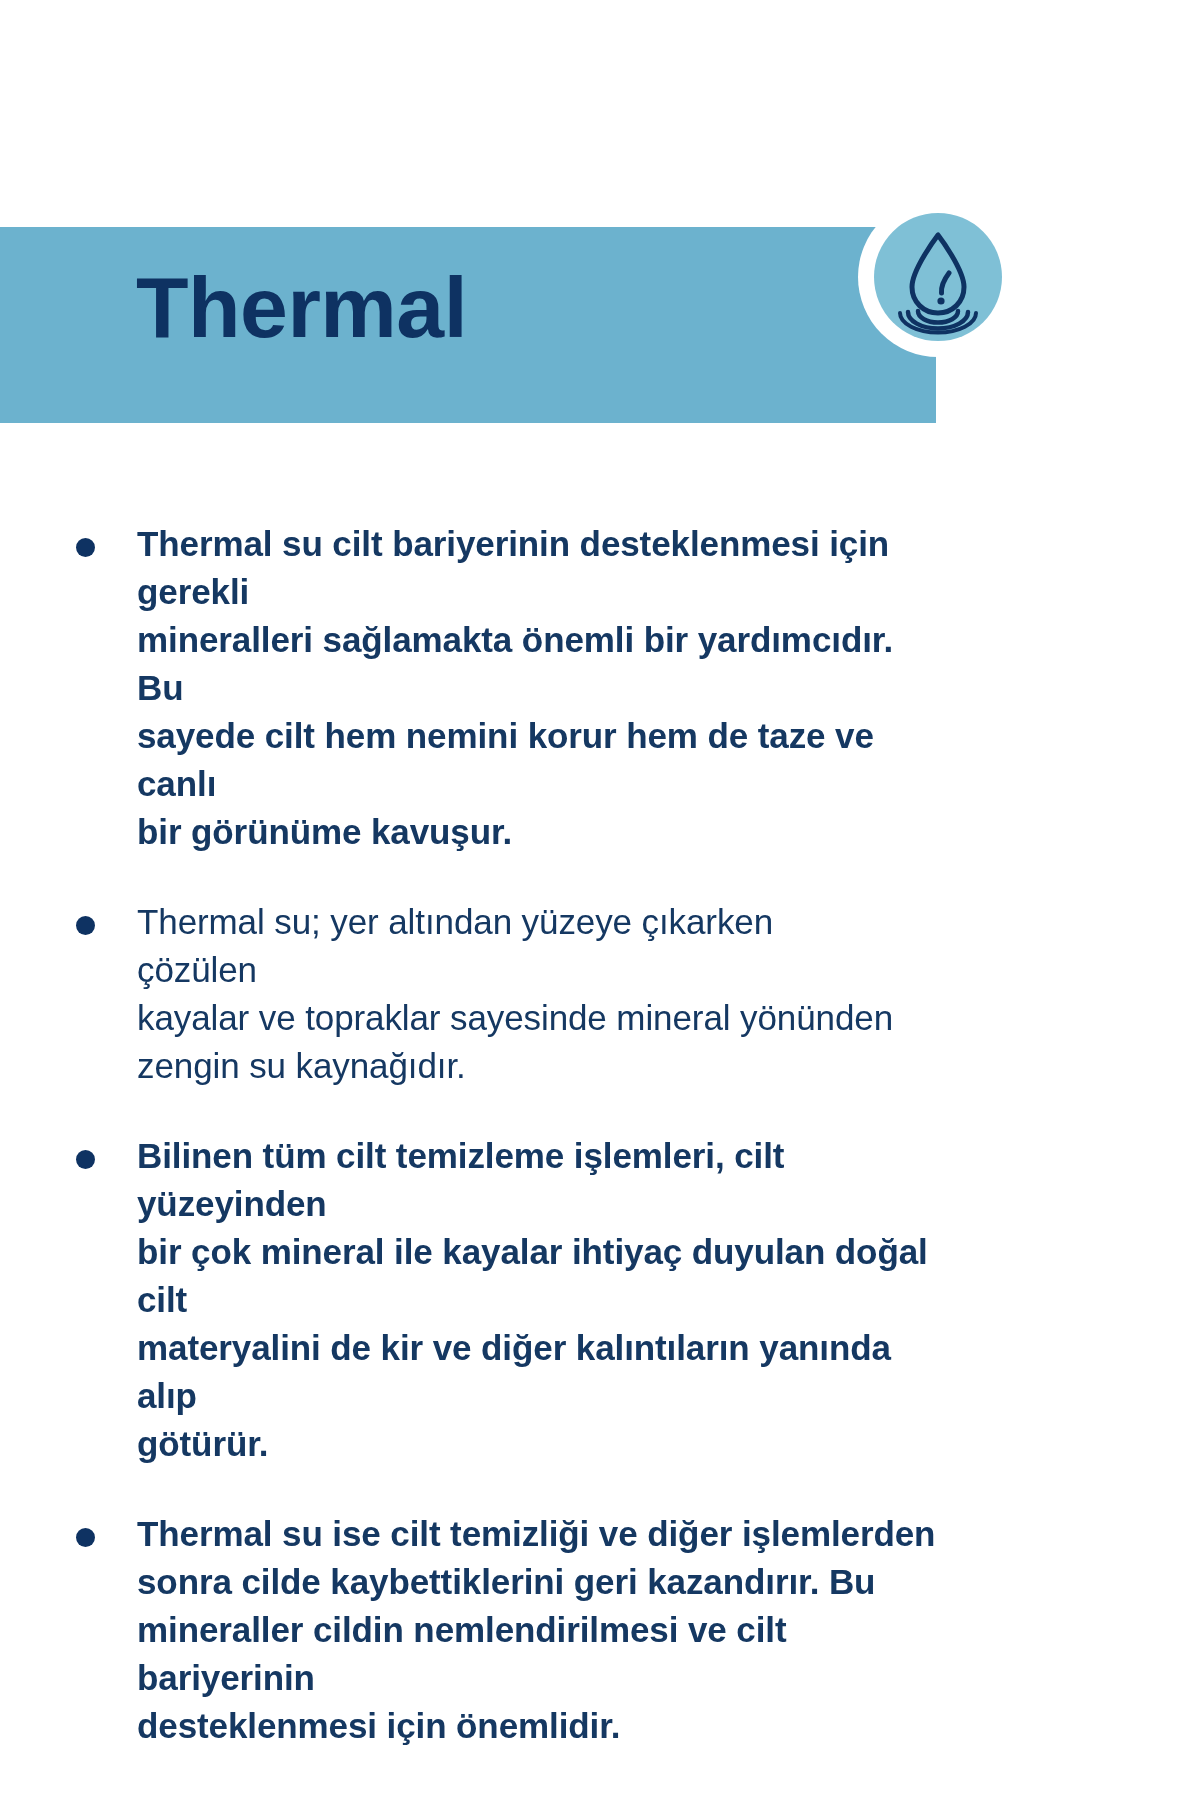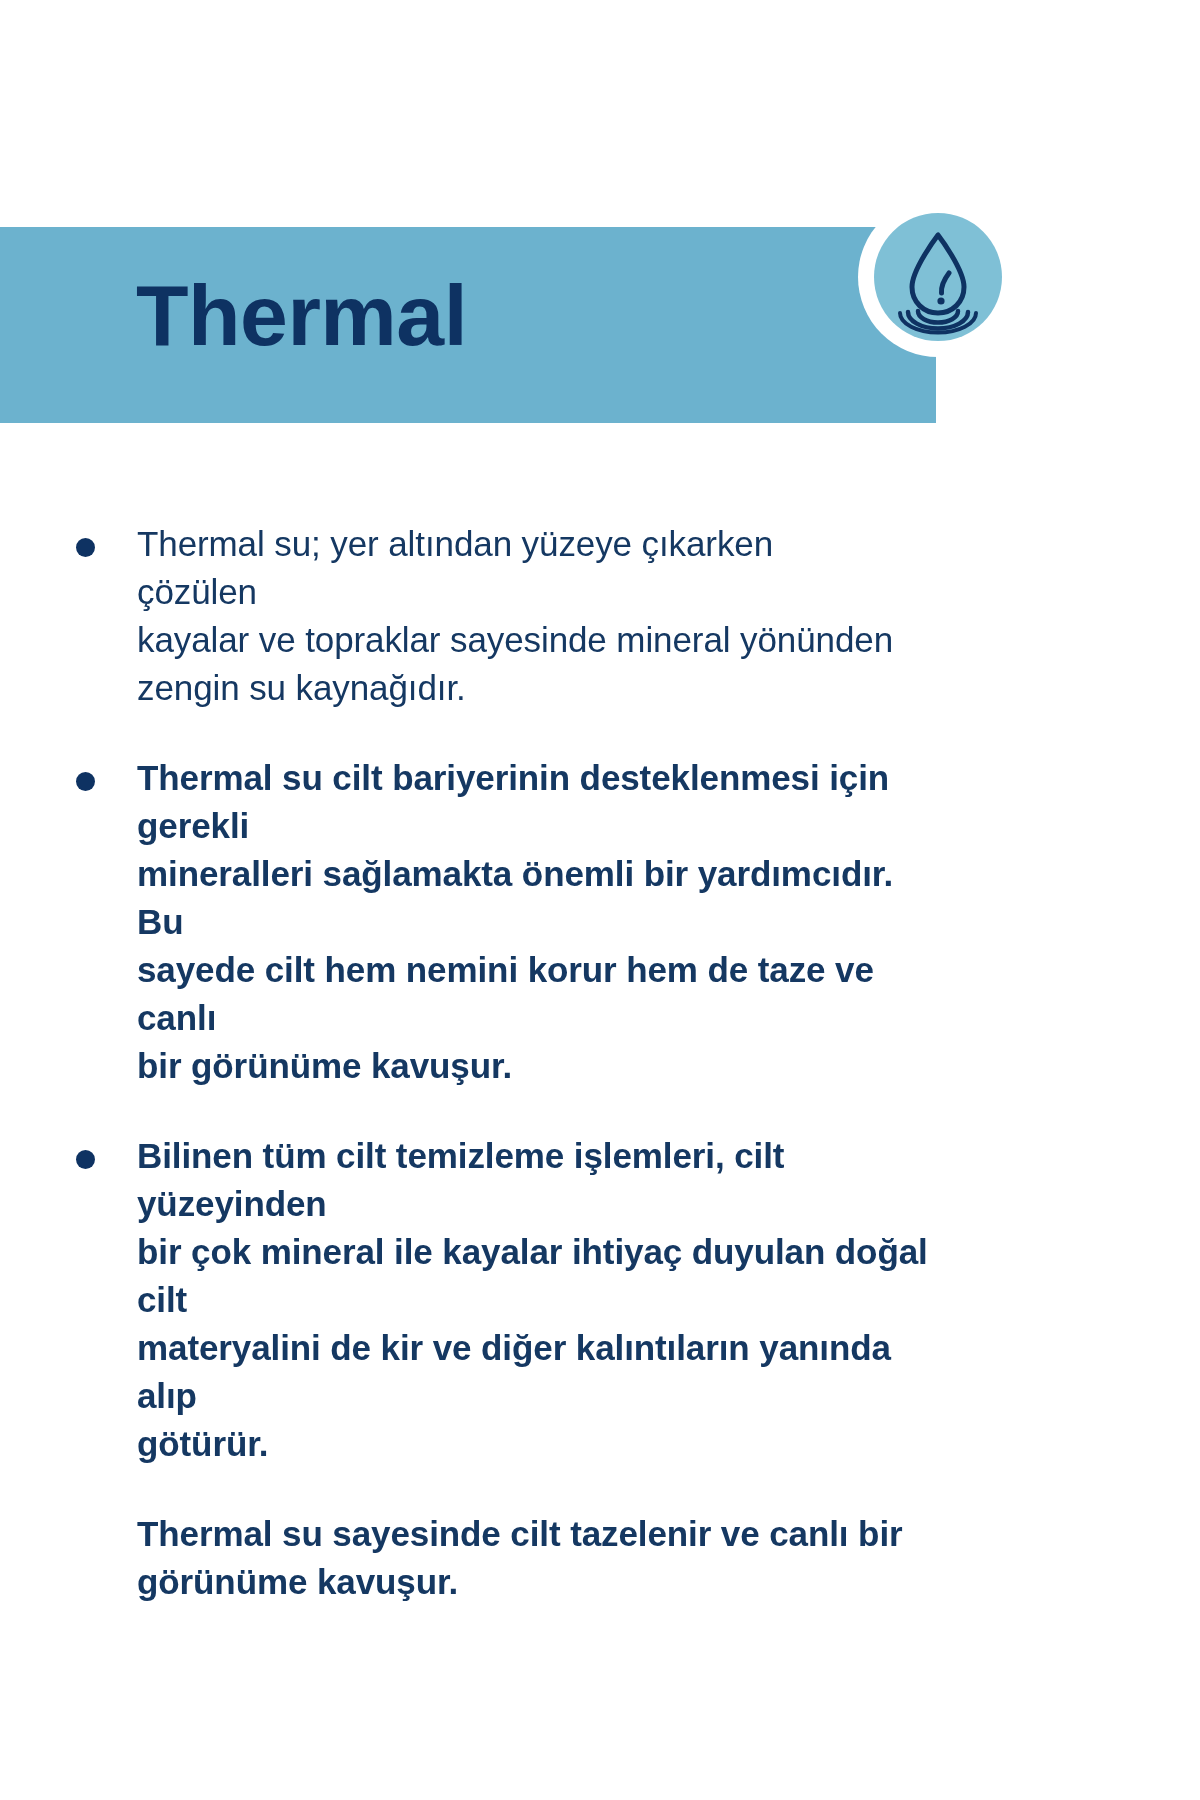--- a/index.html
+++ b/index.html
@@ -29,21 +29,21 @@
     left: 0;
     top: 227px;
     width: 936px;
     height: 196px;
     background: #6CB2CE;
   }
 
   .header-title {
     position: absolute;
     left: 136px;
-    top: 272px;
+    top: 264px;
     margin: 0;
     font-size: 86px;
     line-height: 1;
     font-weight: 700;
     color: #0E3262;
     letter-spacing: -0.5px;
     white-space: nowrap;
   }
 
   
@@ -148,43 +148,50 @@
       <circle cx="67" cy="88" r="3.6" fill="#0E3262"></circle>
 
       <path d="M44 98 C44 104.5 53 109.5 64 109.5 C75 109.5 84 104.5 84 98" fill="none" stroke="#0E3262" stroke-width="4.5" stroke-linecap="round"></path>
       <path d="M34 99 C34 108 47.4 115.5 64 115.5 C80.6 115.5 94 108 94 99" fill="none" stroke="#0E3262" stroke-width="4.5" stroke-linecap="round"></path>
       <path d="M26 100 C26 110.6 43 119.5 64 119.5 C85 119.5 102 110.6 102 100" fill="none" stroke="#0E3262" stroke-width="4" stroke-linecap="round"></path>
     </svg>
   </div>
 
   <div class="content">
 
-    <div class="bullet-item" data-idx="0">
-      <span class="bullet-dot"></span>
-      <span class="bullet-text weight-regular">Thermal su; yer altından yüzeye çıkarken çözülen
-kayalar ve topraklar sayesinde mineral yönünden
-zengin su kaynağıdır.</span>
-    </div>
-
     <div class="bullet-item" data-idx="1">
       <span class="bullet-dot"></span>
       <span class="bullet-text weight-bold">Thermal su cilt bariyerinin desteklenmesi için gerekli
 mineralleri sağlamakta önemli bir yardımcıdır. Bu
 sayede cilt hem nemini korur hem de taze ve canlı
 bir görünüme kavuşur.</span>
+    </div>
+
+    <div class="bullet-item" data-idx="0">
+      <span class="bullet-dot"></span>
+      <span class="bullet-text weight-regular">Thermal su; yer altından yüzeye çıkarken çözülen
+kayalar ve topraklar sayesinde mineral yönünden
+zengin su kaynağıdır.</span>
     </div>
 
     <div class="bullet-item" data-idx="2">
       <span class="bullet-dot"></span>
       <span class="bullet-text weight-bold">Bilinen tüm cilt temizleme işlemleri, cilt yüzeyinden
 bir çok mineral ile kayalar ihtiyaç duyulan doğal cilt
 materyalini de kir ve diğer kalıntıların yanında alıp
 götürür.</span>
     </div>
 
+    <div class="bullet-item" data-idx="3">
+      <span class="bullet-dot"></span>
+      <span class="bullet-text weight-bold">Thermal su ise cilt temizliği ve diğer işlemlerden
+sonra cilde kaybettiklerini geri kazandırır. Bu
+mineraller cildin nemlendirilmesi ve cilt bariyerinin
+desteklenmesi için önemlidir.</span>
+    </div>
 
     <div class="bullet-item" data-idx="4">
 
       <span class="bullet-text weight-bold">Thermal su sayesinde cilt tazelenir ve canlı bir
 görünüme kavuşur.</span>
     </div>
 
   </div>
 </div>
 

